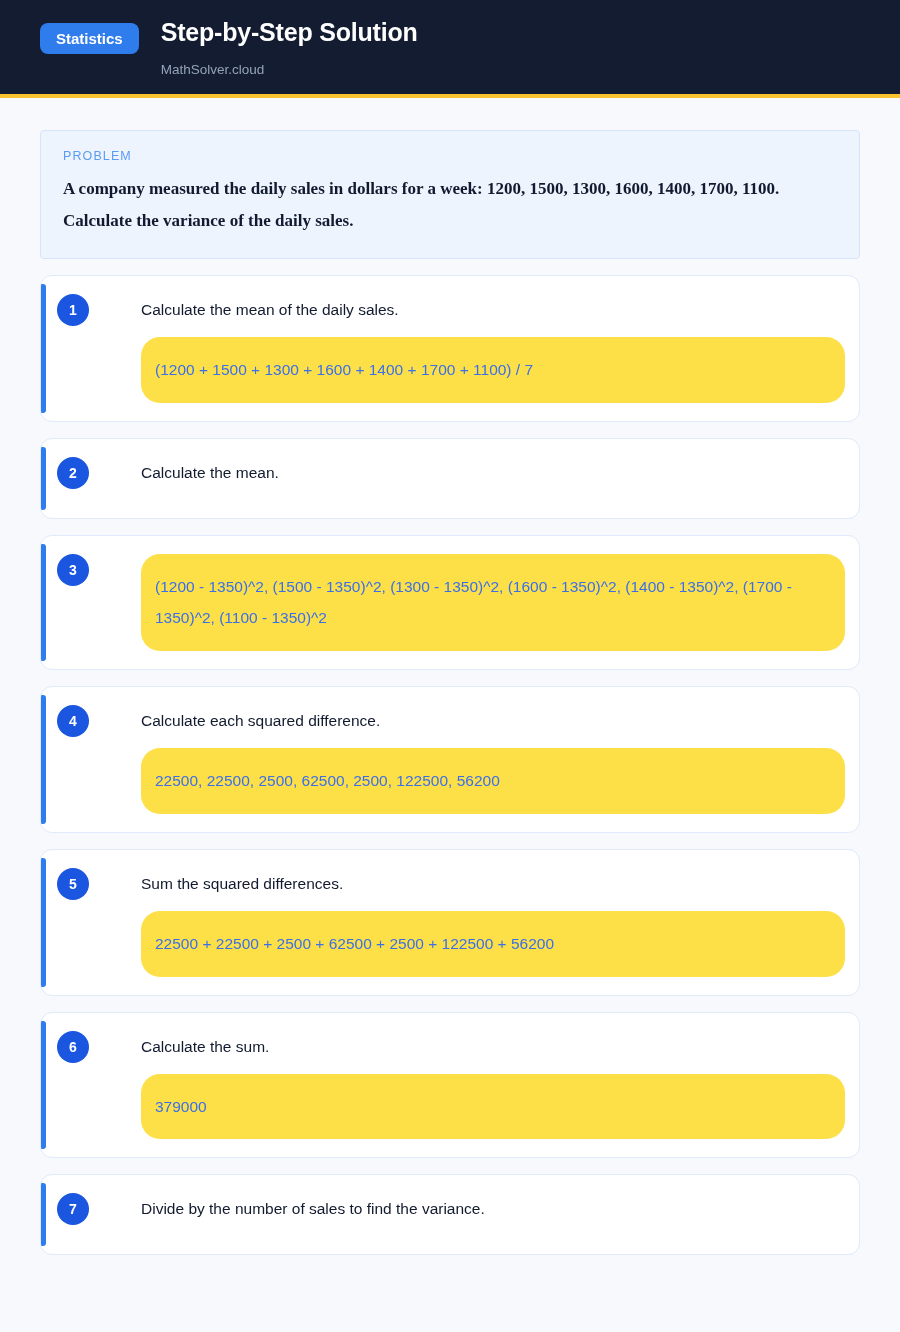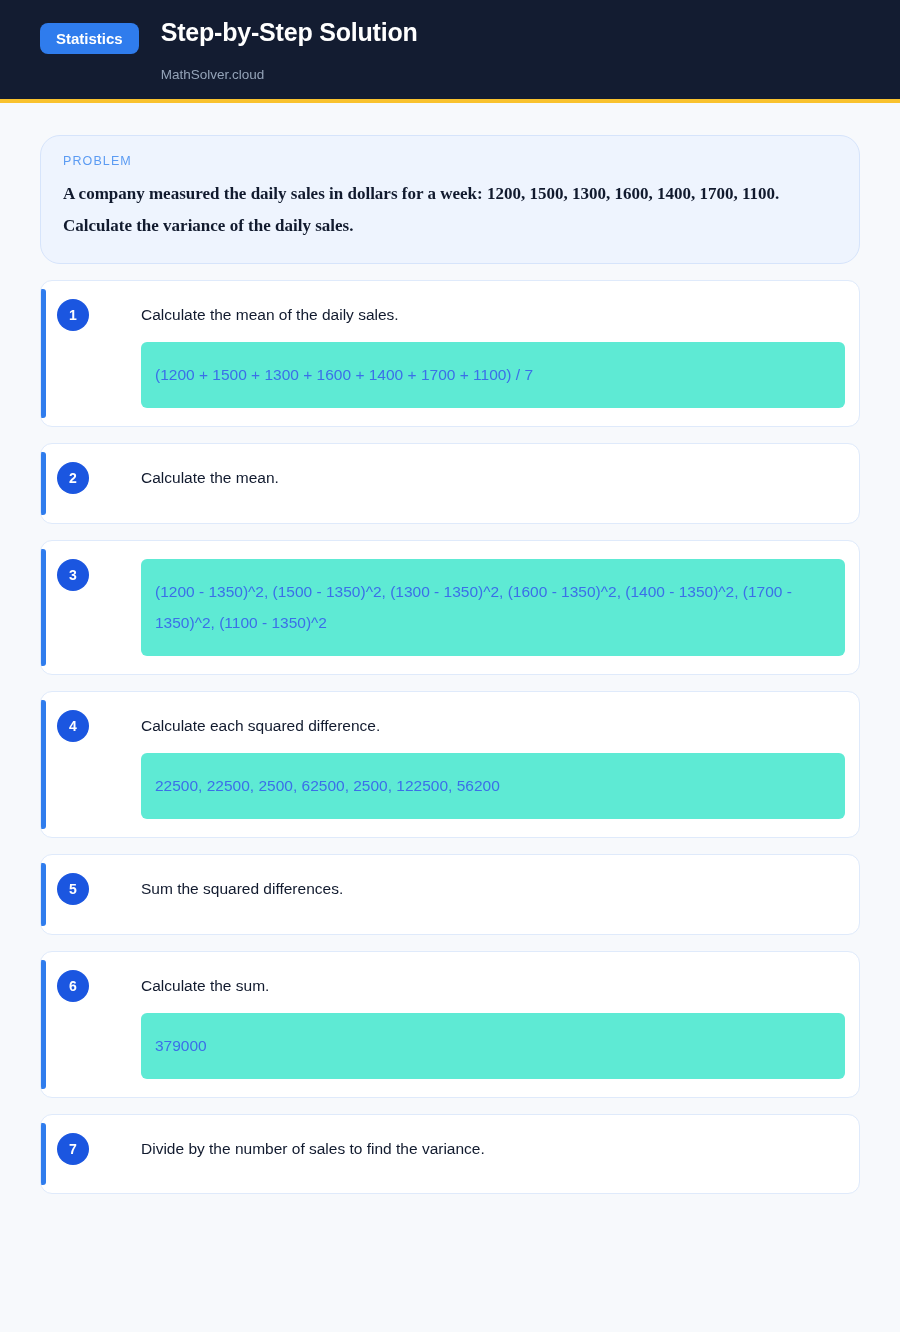--- a/index.html
+++ b/index.html
@@ -31,21 +31,21 @@
     background: #2f7ced;
     color: #ffffff;
     font-size: 15px;
     font-weight: bold;
     padding: 8px 16px;
     border-radius: 8px;
     line-height: 1;
     white-space: nowrap;
     margin-top: 5px;
   }
-  .header-text { display: flex; flex-direction: column; gap: 5px; }
+  .header-text { display: flex; flex-direction: column; }
   .header-title {
     color: #ffffff;
     font-size: 25px;
     font-weight: bold;
     line-height: 1.12;
     letter-spacing: -0.2px;
   }
   .header-sub {
     color: #94a3b8;
     font-size: 13.5px;
@@ -59,21 +59,21 @@
     padding: 32px 40px 0 40px;
     display: flex;
     flex-direction: column;
     gap: 16px;
   }
 
   
   .problem-card {
     background: #eef4fe;
     border: 1px solid #d6e4fb;
-    border-radius: 20px;
+    border-radius: 4px;
     padding: 18px 22px 22px 22px;
   }
   .problem-label {
     color: #5b9bf3;
     font-size: 12.5px;
     letter-spacing: 1.1px;
     margin-bottom: 10px;
   }
   .problem-text {
     color: #111a2e;
@@ -120,22 +120,22 @@
   .step-title {
     color: #111a2e;
     font-size: 15.5px;
     font-weight: normal;
     line-height: 1.35;
     padding-top: 6px;
     margin-bottom: 16px;
     margin-left: 42px;
   }
   .step-expr {
-    background: #5eead4;
-    border-radius: 6px;
+    background: #fde047;
+    border-radius: 19px;
     padding: 17px 14px;
     margin-left: 42px;
     color: #3b6fe8;
     font-size: 15.5px;
     line-height: 2.05;
     word-break: break-word;
   }
 </style>
 </head>
 <body>
@@ -180,20 +180,21 @@
       <div class="step-accent"></div>
       <div class="step-badge">4</div>
       <div class="step-title">Calculate each squared difference.</div>
       <div class="step-expr">22500, 22500, 2500, 62500, 2500, 122500, 56200</div>
     </div>
 
     <div class="step-card">
       <div class="step-accent"></div>
       <div class="step-badge">5</div>
       <div class="step-title">Sum the squared differences.</div>
+      <div class="step-expr">22500 + 22500 + 2500 + 62500 + 2500 + 122500 + 56200</div>
     </div>
 
     <div class="step-card">
       <div class="step-accent"></div>
       <div class="step-badge">6</div>
       <div class="step-title">Calculate the sum.</div>
       <div class="step-expr">379000</div>
     </div>
 
     <div class="step-card">

